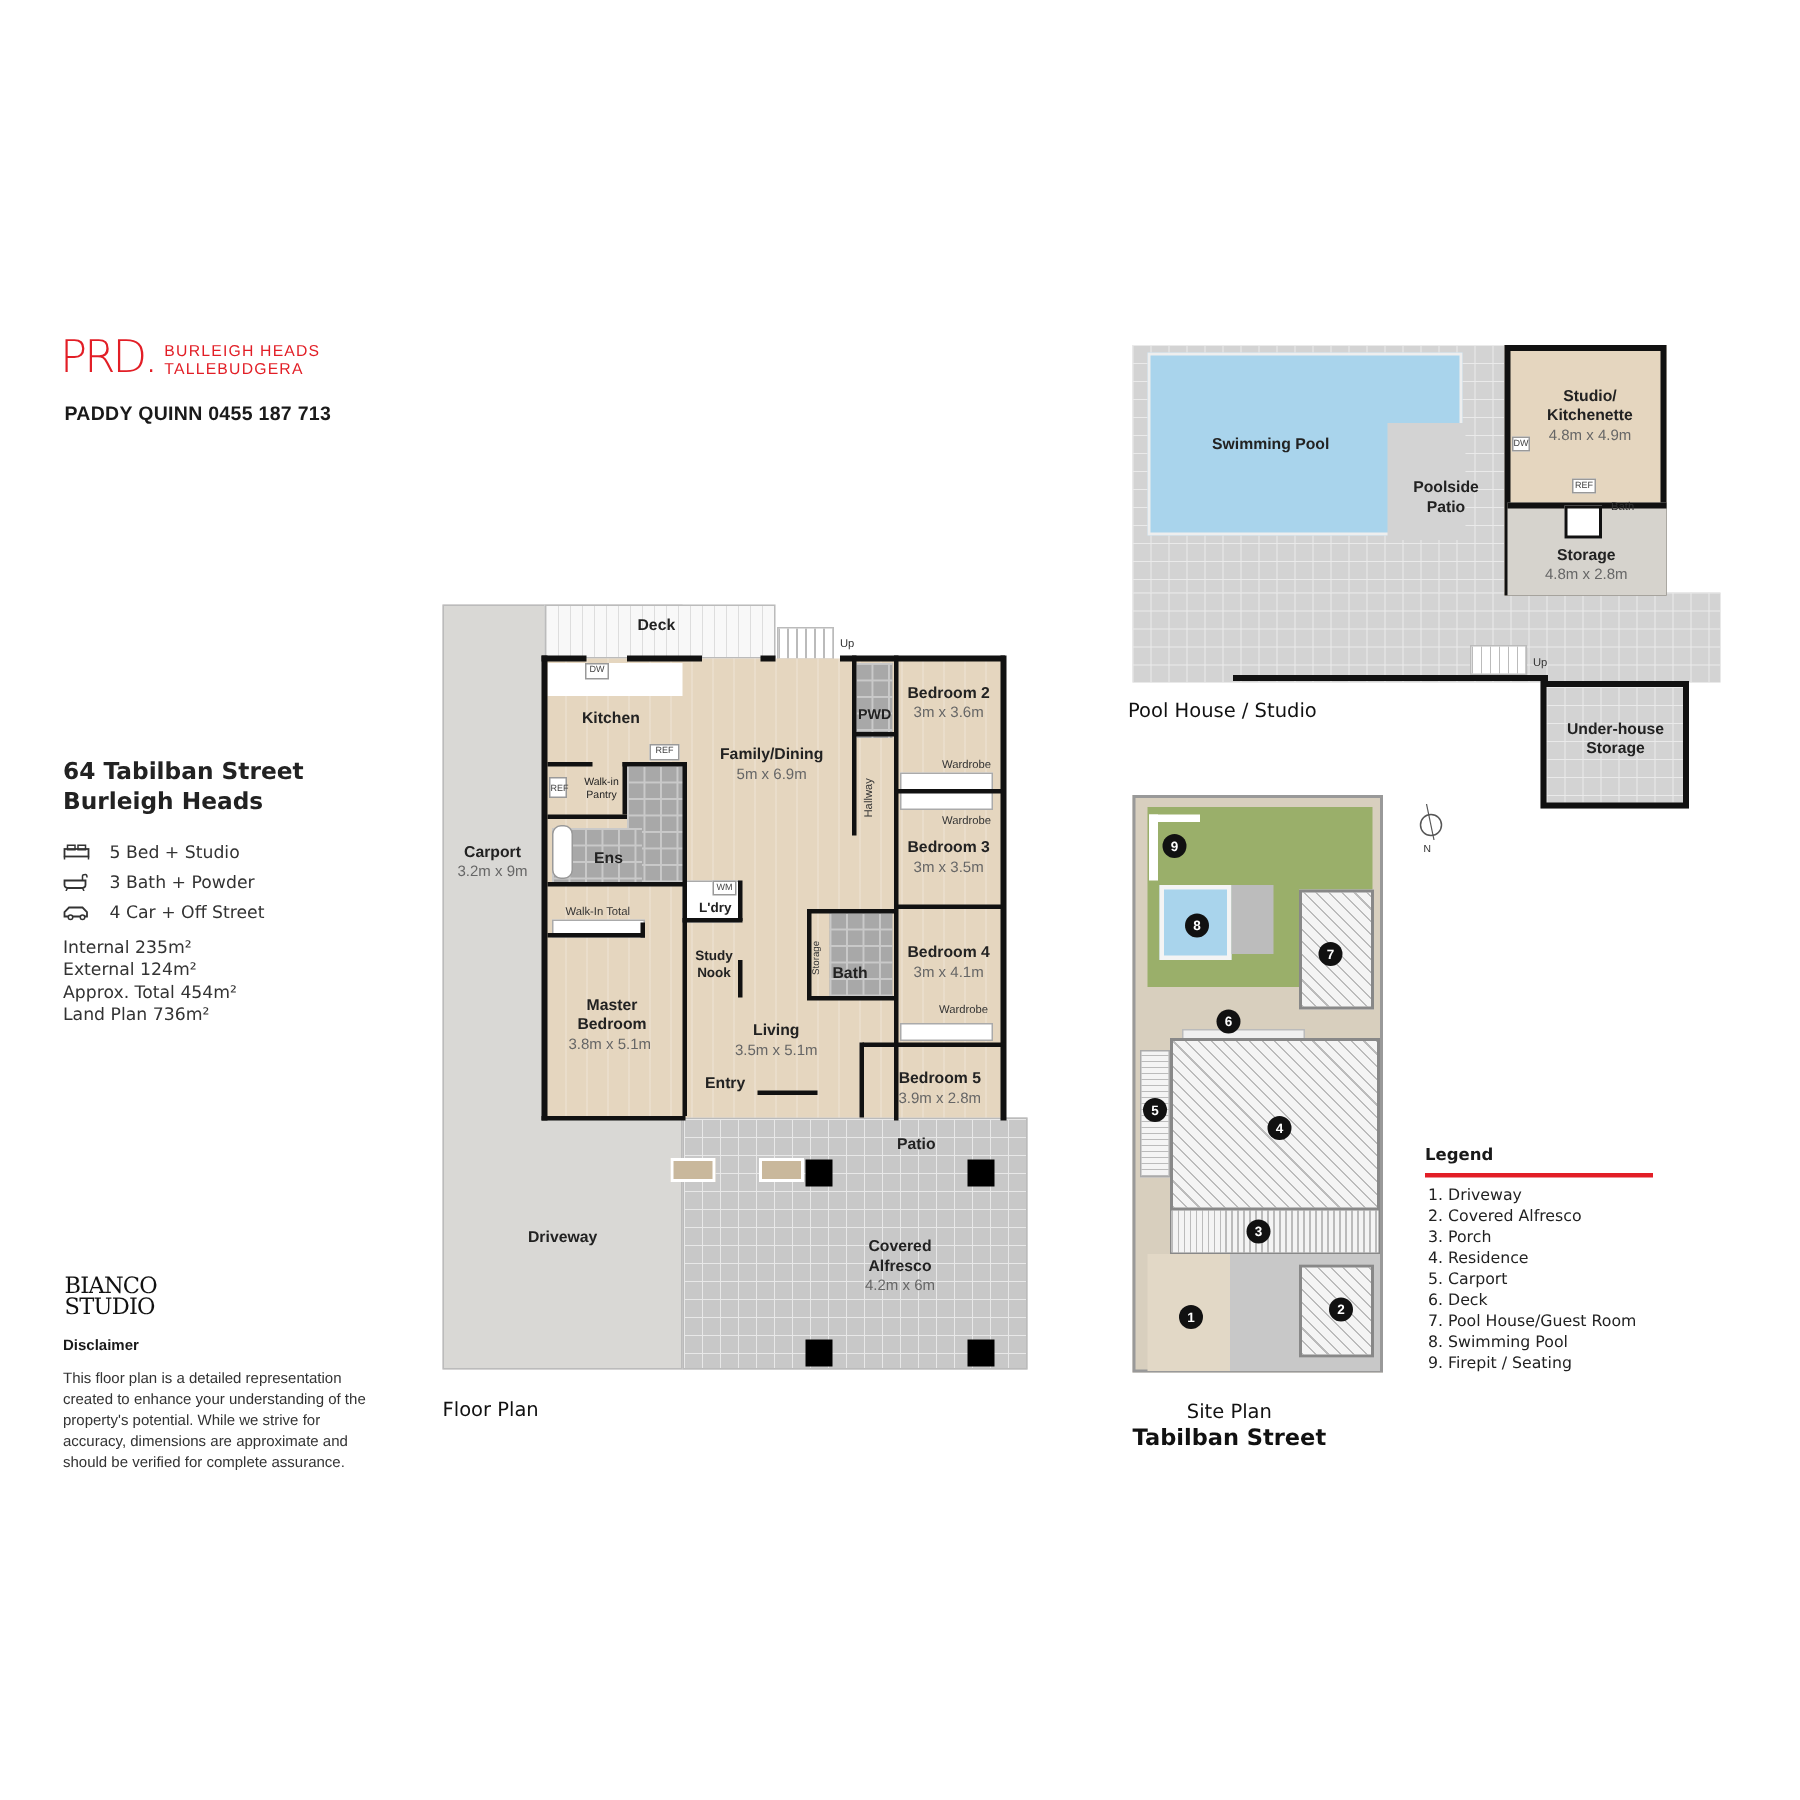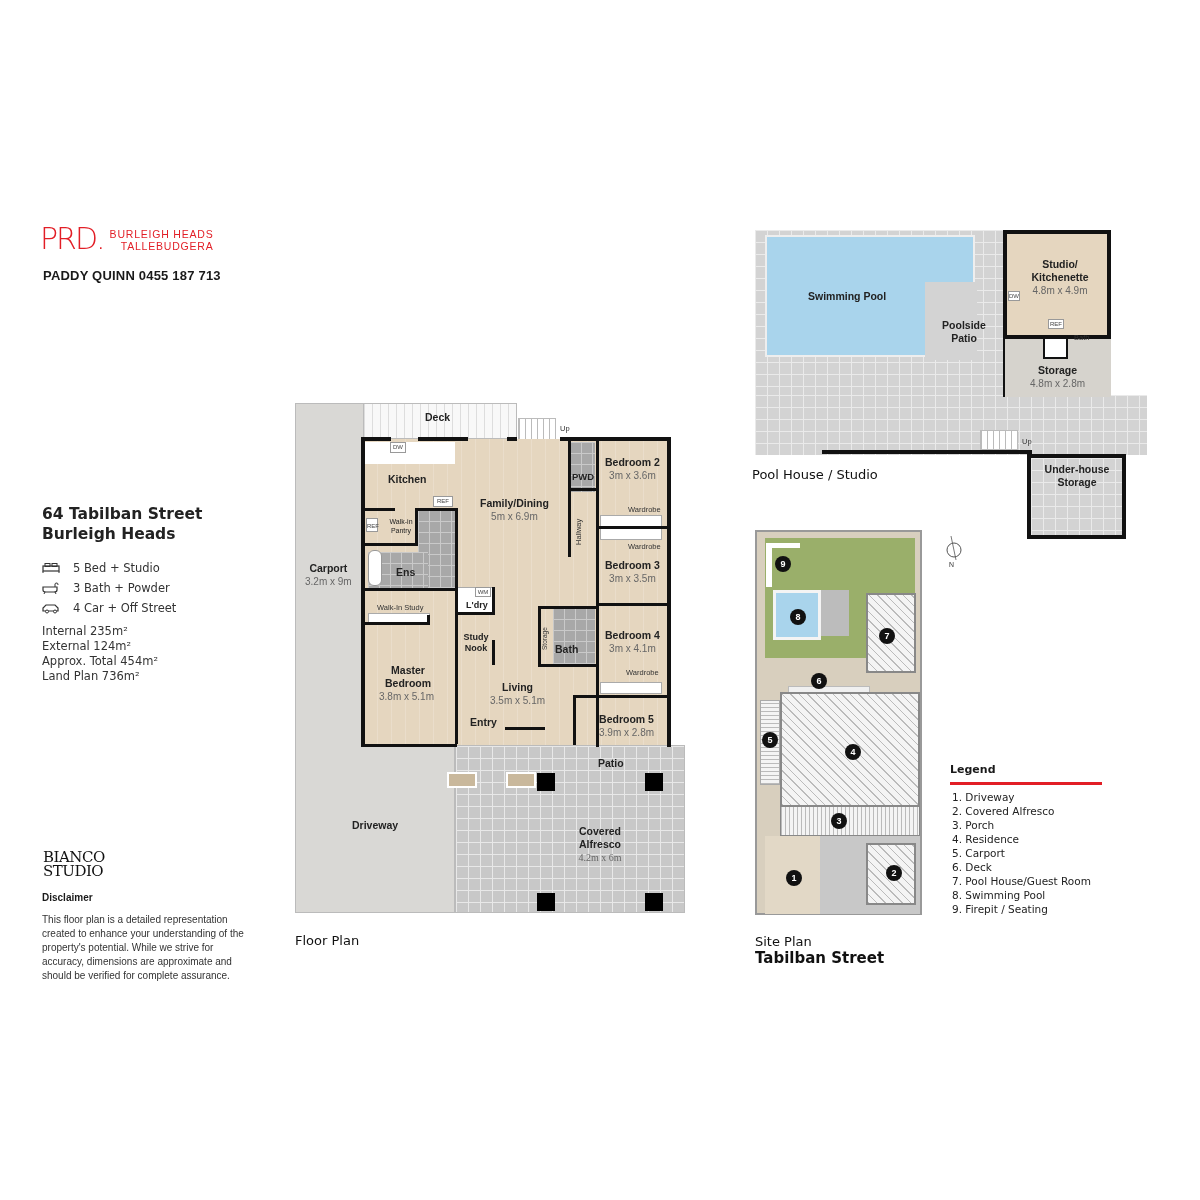--- a/index.html
+++ b/index.html
@@ -1,21 +1,21 @@
 <!DOCTYPE html>
 <html><head>
 <meta charset="utf-8">
 <style>
   * { box-sizing: border-box; margin: 0; padding: 0; }
   html, body { width: 1200px; height: 1200px; background: #ffffff; overflow: hidden; }
   body { position: relative; font-family: "Liberation Sans", sans-serif; color: #1a1a1a; }
   .abs { position: absolute; }
 
   
-  .prd-logo { left: 40px; top: 226px; display: flex; align-items: flex-end; text-align: right; }
+  .prd-logo { left: 40px; top: 226px; display: flex; align-items: flex-end; }
   .prd-mark { font-family: "DejaVu Sans", sans-serif; font-size: 30px; color: #e21e26; letter-spacing: -2px; font-weight: 300; line-height: 26px; }
   .prd-office { margin-left: 6px; font-size: 10.5px; line-height: 12px; color: #e21e26; letter-spacing: 0.8px; }
   .agent { left: 43px; top: 268px; font-size: 13px; font-weight: bold; letter-spacing: 0.2px; }
 
   .addr { left: 42px; top: 504px; font-family: "DejaVu Sans", sans-serif; font-size: 15.5px; font-weight: bold; line-height: 20px; color: #222; }
   .feats { left: 42px; top: 558px; }
   .feat { display: flex; align-items: center; height: 20px; font-family: "DejaVu Sans", sans-serif; font-size: 11.5px; color: #333; }
   .feat svg { width: 18px; height: 12px; margin-right: 13px; }
   .areas { left: 42px; top: 624px; font-family: "DejaVu Sans", sans-serif; font-size: 11.5px; line-height: 15px; color: #333; }
 
@@ -189,33 +189,33 @@
   <div class="room-label" style="left:480px;top:497px;"><span>Family/Dining</span><span class="room-dim">5m x 6.9m</span></div>
   <div class="room-label" style="left:572px;top:458px;font-size:9.5px;margin-top:12px;">PWD</div>
   <div class="room-label" style="left:605px;top:456px;"><span>Bedroom 2</span><span class="room-dim">3m x 3.6m</span></div>
   <span class="small-label" style="left:628px;top:505px;">Wardrobe</span>
   <span class="small-label" style="left:628px;top:542px;">Wardrobe</span>
   <div class="small-label" style="left:574px;top:545px;transform:rotate(-90deg);transform-origin:left top;">Hallway</div>
   <div class="room-label" style="left:605px;top:559px;"><span>Bedroom 3</span><span class="room-dim">3m x 3.5m</span></div>
   <div class="room-label" style="left:305px;top:562px;"><span>Carport</span><span class="room-dim">3.2m x 9m</span></div>
   <div class="room-label" style="left:396px;top:566px;">Ens</div>
   <div class="room-label" style="left:466px;top:599px;font-size:9px;">L'dry</div>
-  <span class="small-label" style="left:377px;top:603px;">Walk-In Study</span>
+  <span class="small-label" style="left:377px;top:603px;">Walk-In Total</span>
   <div class="room-label" style="left:461px;top:632px;width:30px;font-size:9px;white-space:normal;line-height:11px;">Study Nook</div>
   <div class="small-label" style="left:541px;top:650px;transform:rotate(-90deg);transform-origin:left top;font-size:6.5px;">Storage</div>
   <div class="room-label" style="left:555px;top:643px;">Bath</div>
   <div class="room-label" style="left:605px;top:629px;"><span>Bedroom 4</span><span class="room-dim">3m x 4.1m</span></div>
   <span class="small-label" style="left:626px;top:668px;">Wardrobe</span>
   <div class="room-label" style="left:378px;top:664px;width:60px;white-space:normal;"><span>Master Bedroom</span><span class="room-dim" style="white-space:nowrap;margin-left:-3px;">3.8m x 5.1m</span></div>
   <div class="room-label" style="left:490px;top:681px;"><span>Living</span><span class="room-dim">3.5m x 5.1m</span></div>
   <div class="room-label" style="left:470px;top:716px;">Entry</div>
   <div class="room-label" style="left:599px;top:713px;"><span>Bedroom 5</span><span class="room-dim">3.9m x 2.8m</span></div>
   <div class="room-label" style="left:598px;top:757px;text-align:right;">Patio</div>
   <div class="room-label" style="left:352px;top:819px;">Driveway</div>
-  <div class="room-label" style="left:575px;top:825px;width:50px;white-space:normal;"><span>Covered Alfresco</span><span class="room-dim" style="white-space:nowrap;font-family:Liberation Serif, serif;">4.2m x 6m</span></div>
+  <div class="room-label" style="left:575px;top:825px;width:50px;white-space:normal;"><span>Covered Alfresco</span><span class="room-dim" style="white-space:nowrap;">4.2m x 6m</span></div>
 
   <div class="post" style="left:537px;top:773px;"></div>
   <div class="post" style="left:645px;top:773px;"></div>
   <div class="post" style="left:537px;top:893px;"></div>
   <div class="post" style="left:645px;top:893px;"></div>
   <div class="planter" style="left:447px;top:772px;"></div>
   <div class="planter" style="left:506px;top:772px;"></div>
 
   <div class="abs sec-title" style="left:295px;top:933px;">Floor Plan</div>
 </div>
@@ -234,21 +234,21 @@
   <div class="fixture" style="left:1008px;top:291px;width:12px;height:10px;">DW</div>
   <div class="fixture" style="left:1048px;top:319px;width:16px;height:10px;">REF</div>
   <span class="small-label" style="left:1074px;top:333px;">Bath</span>
   <div class="room-label" style="left:1030px;top:258px;width:60px;white-space:normal;"><span>Studio/ Kitchenette</span><span class="room-dim" style="white-space:nowrap;">4.8m x 4.9m</span></div>
   <div class="room-label" style="left:1030px;top:364px;"><span>Storage</span><span class="room-dim">4.8m x 2.8m</span></div>
 
   <div class="abs" style="left:980px;top:430px;width:38px;height:20px;background:#fff;background-image:repeating-linear-gradient(90deg,#bbb 0 1px,transparent 1px 6px);border:1px solid #bbb;"></div>
   <span class="small-label" style="left:1022px;top:437px;">Up</span>
   <div class="abs wall" style="left:822px;top:450px;width:210px;height:4px;"></div>
   <div class="abs underhouse"></div>
-  <div class="room-label" style="left:1043px;top:463px;width:68px;white-space:normal;">Under-house Storage</div>
+  <div class="room-label" style="left:1043px;top:480px;width:68px;white-space:normal;">Under-house Storage</div>
 
   <div class="abs sec-title" style="left:752px;top:467px;">Pool House / Studio</div>
 </div>
 
 <div>
   <div class="abs site-lot"></div>
   <div class="abs lawn"></div>
   <div class="abs" style="left:766px;top:543px;width:34px;height:5px;background:#fff;"></div>
   <div class="abs" style="left:766px;top:543px;width:6px;height:44px;background:#fff;"></div>
   <div class="abs site-pool"></div>
@@ -273,21 +273,21 @@
   <div class="badge" style="left:775px;top:556px;">9</div>
 
   <div class="abs" style="left:944px;top:536px;width:20px;height:34px;">
     <svg width="20" height="34" viewBox="0 0 20 34">
         <line x1="7" y1="0" x2="12" y2="24" stroke="#555" stroke-width="0.8"></line>
         <circle cx="10" cy="14" r="7" fill="none" stroke="#555" stroke-width="1"></circle>
       </svg>
     <span class="small-label" style="left:5px;top:25px;transform:rotate(180deg);font-size:7px;">N</span>
   </div>
 
-  <div class="abs sec-title" style="left:755px;top:933px;line-height:17px;">
+  <div class="abs sec-title" style="left:755px;top:933px;line-height:17px;text-align:center;">
     <div>Site Plan</div>
     <div style="font-size:15px;font-weight:bold;">Tabilban Street</div>
   </div>
 
   <div class="abs legend-title">Legend</div>
   <div class="abs legend-bar"></div>
   <ul class="abs legend-list">
     <li>1. Driveway</li>
     <li>2. Covered Alfresco</li>
     <li>3. Porch</li>

